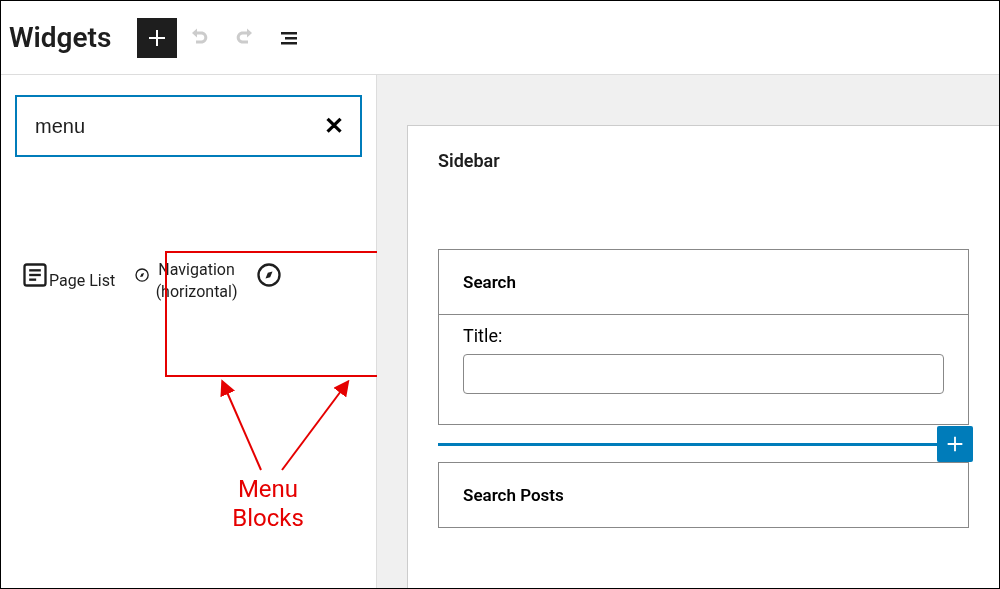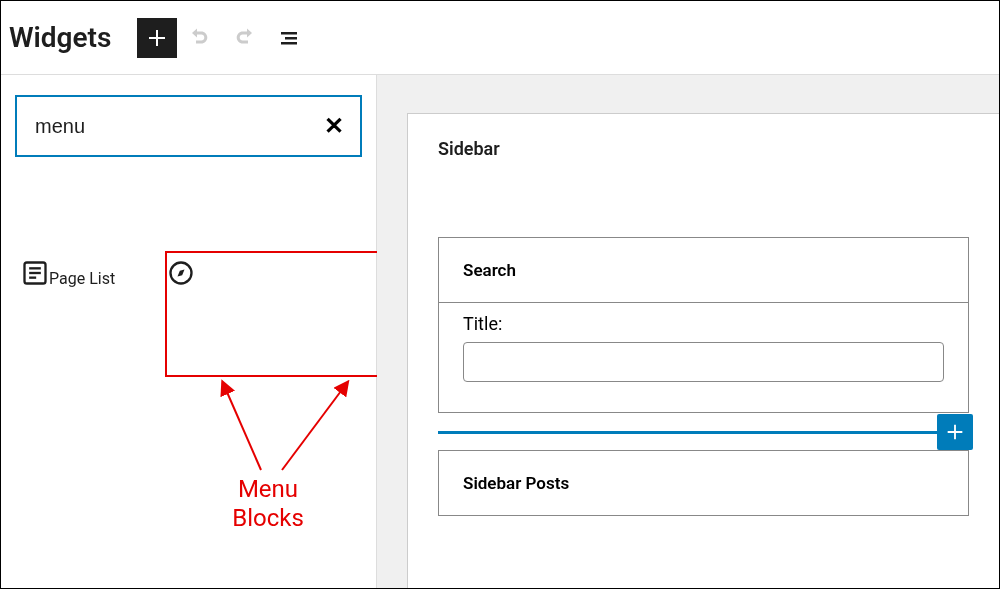--- a/index.html
+++ b/index.html
@@ -13,21 +13,21 @@
   .btn-add { width: 40px; height: 40px; background: #1e1e1e; display: flex; align-items: center; justify-content: center; cursor: pointer; }
   .btn-add svg { width: 24px; height: 24px; }
   .btn-history { width: 36px; height: 36px; display: flex; align-items: center; justify-content: center; cursor: pointer; }
   .btn-history svg { width: 24px; height: 24px; }
   .btn-outline { width: 36px; height: 36px; display:flex; align-items:center; justify-content:center; cursor:pointer; margin-left:4px;}
   .btn-outline svg { width: 24px; height: 24px; }
 
   
   .main { display: flex; height: calc(100% - 74px); }
   .left-panel { width: 376px; border-right: 1px solid #ddd; padding: 20px 10px; position: relative; }
-  .right-panel { flex: 1; background: #f0f0f0; padding-top: 38px; padding-left: 30px; position: relative; }
+  .right-panel { flex: 1; background: #f0f0f0; padding-top: 50px; padding-left: 30px; position: relative; }
 
   
   .search-wrap { margin: 0 4px 8px 4px; position: relative; }
   .search-input { width: 100%; height: 62px; border: 2px solid #007cba; padding: 0 50px 0 18px; font-size: 20px; outline: none; color: #1e1e1e; }
   .search-clear { position: absolute; right: 10px; top: 50%; transform: translateY(-50%); width: 36px; height: 36px; display: flex; align-items: center; justify-content: center; cursor: pointer; font-size: 24px; font-weight: 700; }
 
   
   .blocks-grid { display: flex; gap: 0; margin-top: 90px; padding: 0 4px; }
   .block-item { width: 146px; display: flex; flex-direction: row; align-items: center; cursor: pointer; padding: 12px 6px; }
   .block-icon { width: 28px; height: 28px; margin-bottom: 12px; display:flex; align-items:center; justify-content:center; }
@@ -99,20 +99,29 @@
           <svg viewBox="0 0 24 24">
               <rect x="3" y="3" width="18" height="18" rx="2" fill="none" stroke="#1e1e1e" stroke-width="2"></rect>
               <rect x="7" y="7" width="10" height="2" fill="#1e1e1e"></rect>
               <rect x="7" y="11" width="10" height="2" fill="#1e1e1e"></rect>
               <rect x="7" y="15" width="6" height="2" fill="#1e1e1e"></rect>
             </svg>
         </div>
         <div class="block-label">Page List</div>
       </div>
 
+      <div class="block-item">
+        <div class="block-icon">
+          <svg viewBox="0 0 24 24">
+              <circle cx="12" cy="12" r="9" fill="none" stroke="#1e1e1e" stroke-width="2"></circle>
+              <path d="M15 9l-2 5-4 1 2-5z" fill="#1e1e1e"></path>
+            </svg>
+        </div>
+        <div class="block-label">Navigation (horizontal)</div>
+      </div>
 
       <div class="block-item">
         <div class="block-icon">
           <svg viewBox="0 0 24 24">
               <circle cx="12" cy="12" r="9" fill="none" stroke="#1e1e1e" stroke-width="2"></circle>
               <path d="M15 9l-2 5-4 1 2-5z" fill="#1e1e1e"></path>
             </svg>
         </div>
       </div>
     </div>
@@ -154,18 +163,18 @@
 
       <div class="insert-line">
         <div class="insert-btn">
           <svg viewBox="0 0 24 24">
               <path d="M11 4h2v7h7v2h-7v7h-2v-7H4v-2h7z" fill="#fff"></path>
             </svg>
         </div>
       </div>
 
       <div class="widget-box">
-        <div class="widget-header">Sidebar Posts</div>
+        <div class="widget-header">Search Posts</div>
       </div>
     </div>
   </div>
 
 </div>
 
 </body></html>

